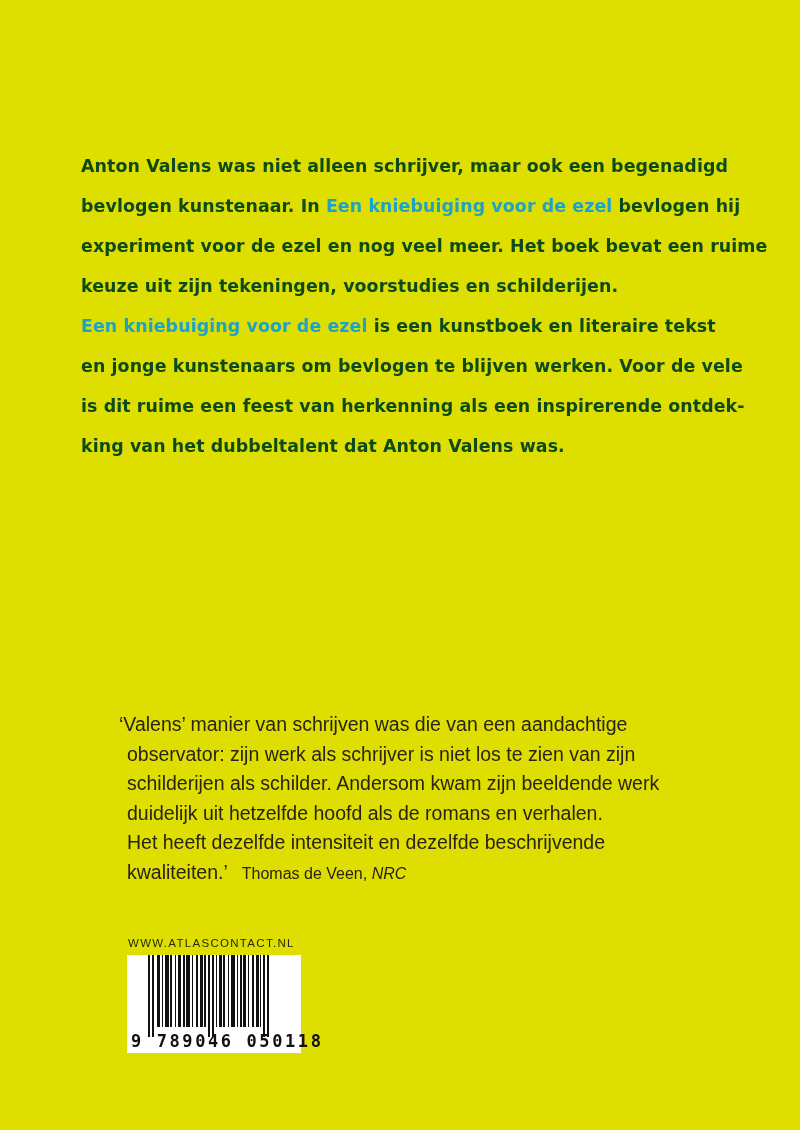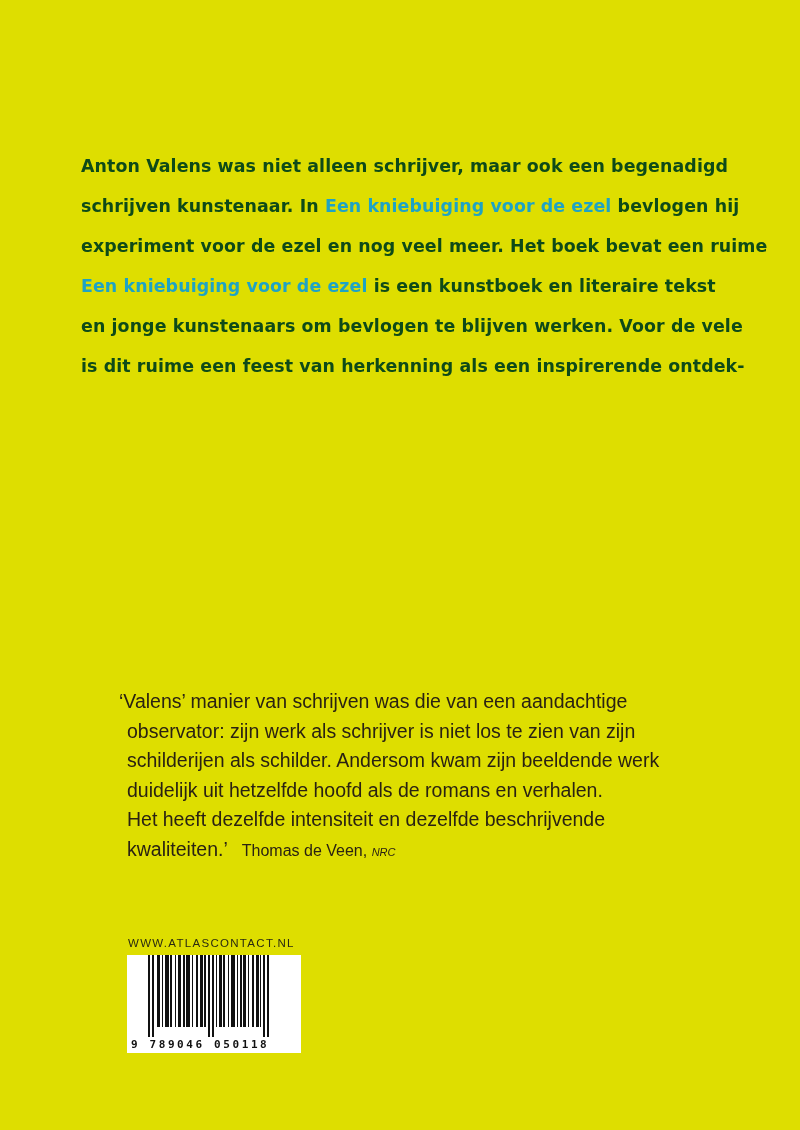--- a/index.html
+++ b/index.html
@@ -28,42 +28,42 @@
     .blurb .line {
       display: block;
       white-space: nowrap;
     }
     .blurb .title-accent {
       color: #1fa3c4;
     }
     .quote {
       position: absolute;
       left: 119px;
-      top: 687px;
+      top: 710px;
       width: 620px;
       font-family: "Liberation Sans", sans-serif;
       font-size: 19.5px;
       line-height: 29.6px;
       color: #2a2212;
     }
     .quote .line {
       display: block;
       white-space: nowrap;
     }
     .quote .line.indent {
       padding-left: 8px;
     }
     .quote .attribution {
       font-size: 16px;
       margin-left: 14px;
       color: #2a2212;
     }
     .quote .source {
       font-style: italic;
-      font-size: 11px;
+      font-size: 16px;
     }
     .website {
       position: absolute;
       left: 128px;
       top: 937px;
       font-family: "Liberation Sans", sans-serif;
       font-size: 11.5px;
       letter-spacing: 1.3px;
       color: #2a2a10;
     }
@@ -94,36 +94,38 @@
     }
     .barcode-bars span.gap {
       background: transparent;
     }
     .barcode-digits {
       position: absolute;
       left: 4px;
       bottom: 2px;
       font-family: "DejaVu Sans Mono", monospace;
       font-weight: bold;
-      font-size: 11px;
+      font-size: 17px;
       color: #111;
       letter-spacing: 2.6px;
       white-space: nowrap;
     }
   </style>
 </head>
 <body>
 
 <div class="blurb">
   <span class="line"><span>Anton Valens was niet alleen schrijver, maar ook een begenadigd</span></span>
-  <span class="line"><span>schrijven kunstenaar. In </span><span class="title-accent">Een kniebuiging voor de ezel</span><span> bevlogen hij</span></span>
+  <span class="line"><span>bevlogen kunstenaar. In </span><span class="title-accent">Een kniebuiging voor de ezel</span><span> bevlogen hij</span></span>
   <span class="line"><span>experiment voor de ezel en nog veel meer. Het boek bevat een ruime</span></span>
+  <span class="line"><span>keuze uit zijn tekeningen, voorstudies en schilderijen.</span></span>
   <span class="line"><span class="title-accent">Een kniebuiging voor de ezel</span><span> is een kunstboek en literaire tekst</span></span>
   <span class="line"><span>en jonge kunstenaars om bevlogen te blijven werken. Voor de vele</span></span>
   <span class="line"><span>is dit ruime een feest van herkenning als een inspirerende ontdek-</span></span>
+  <span class="line"><span>king van het dubbeltalent dat Anton Valens was.</span></span>
 </div>
 
 <div class="quote">
   <span class="line">‘Valens’ manier van schrijven was die van een aandachtige</span>
   <span class="line indent">observator: zijn werk als schrijver is niet los te zien van zijn</span>
   <span class="line indent">schilderijen als schilder. Andersom kwam zijn beeldende werk</span>
   <span class="line indent">duidelijk uit hetzelfde hoofd als de romans en verhalen.</span>
   <span class="line indent">Het  heeft dezelfde intensiteit en dezelfde beschrijvende</span>
   <span class="line indent"><span>kwaliteiten.’</span><span class="attribution"><span>Thomas de Veen, </span><span class="source">NRC</span></span></span>
 </div>

